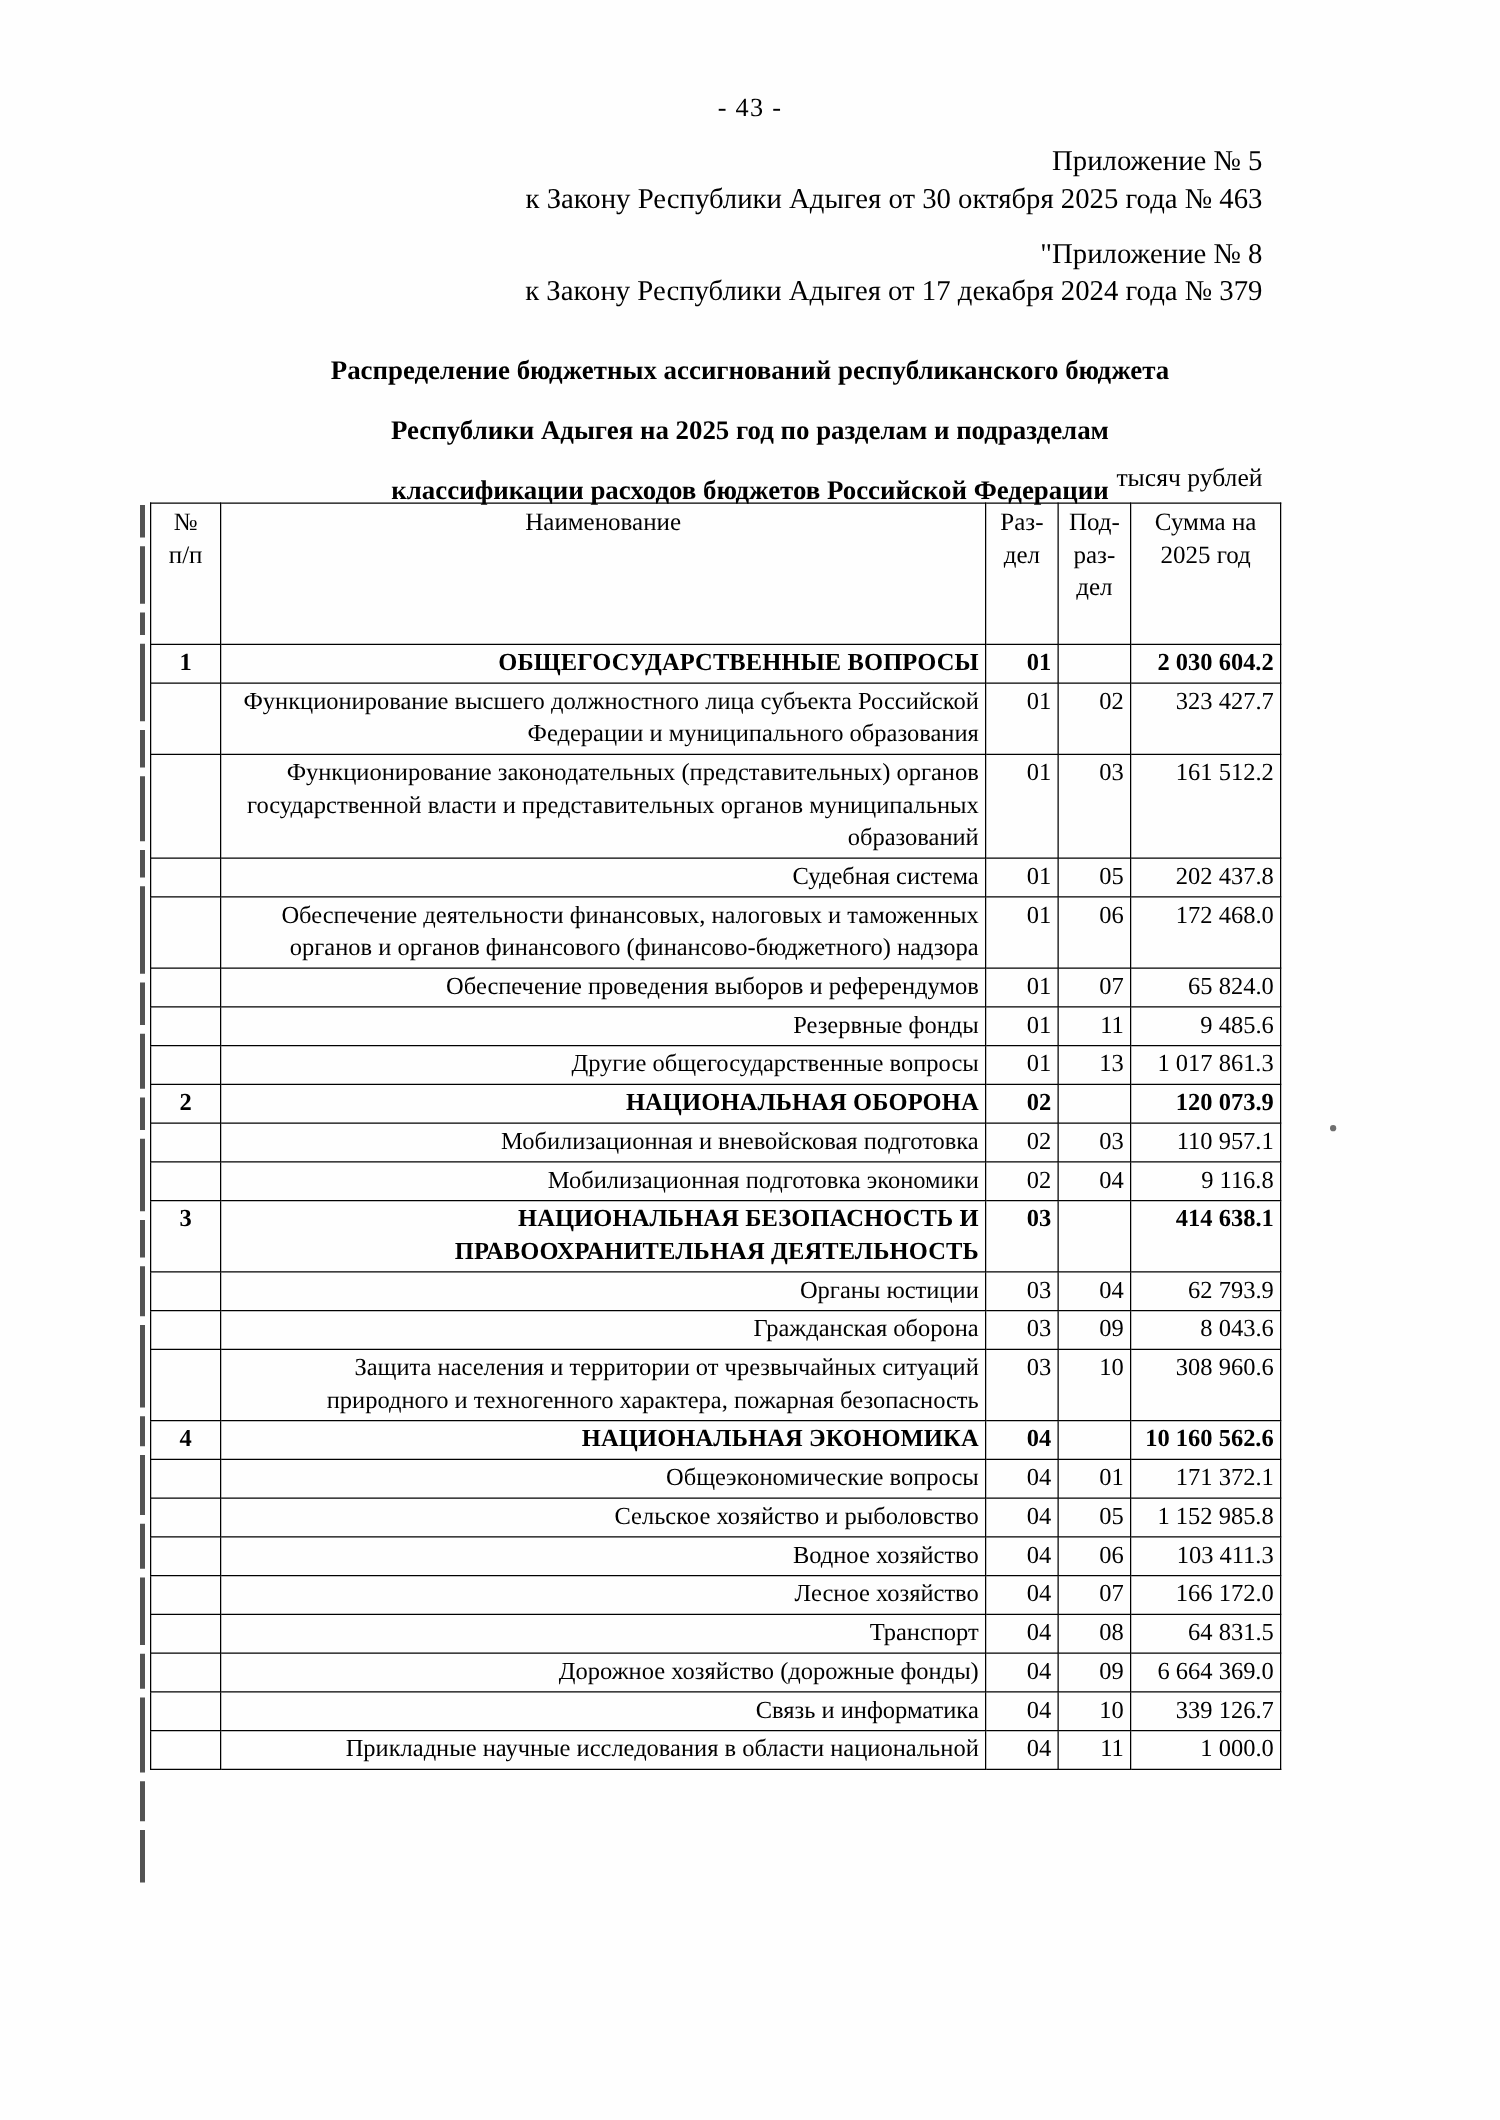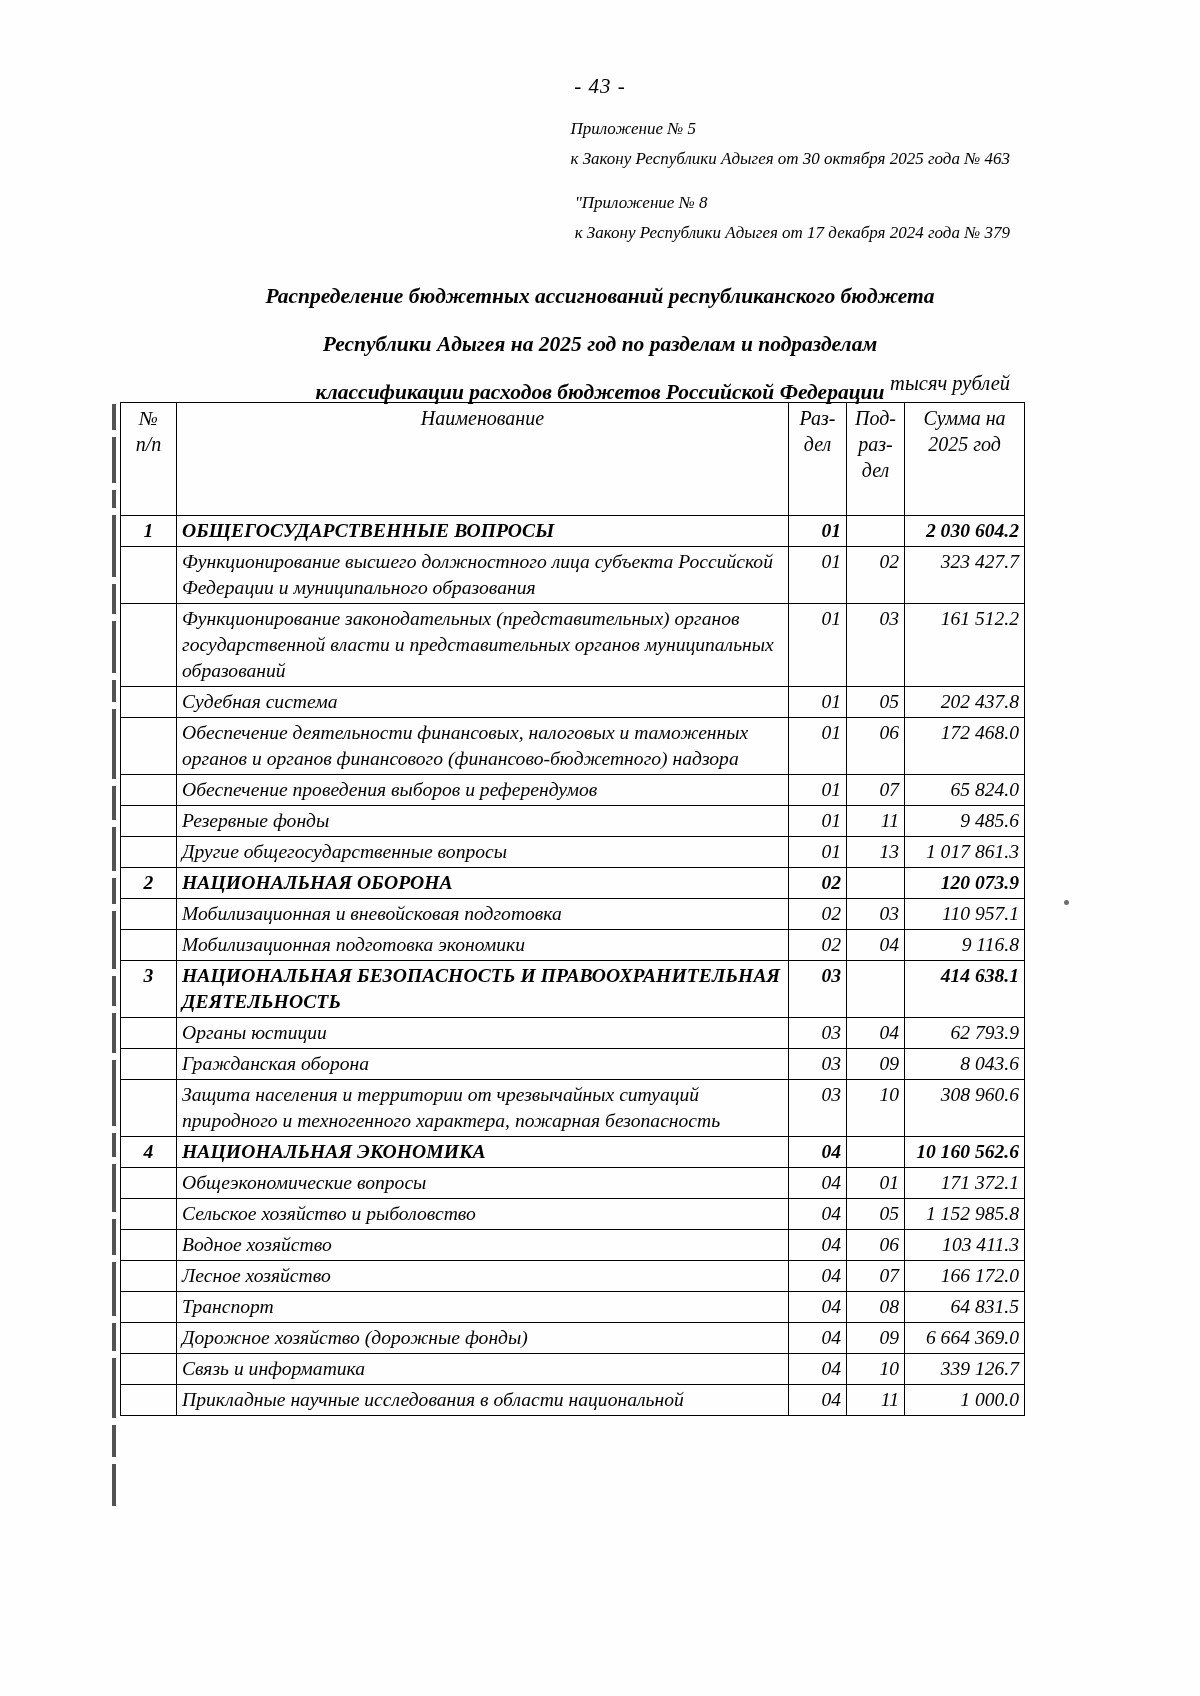--- a/index.html
+++ b/index.html
@@ -12,39 +12,39 @@
     color: #000000;
     -webkit-font-smoothing: antialiased;
   }
   .page {
     position: relative;
     width: 1200px;
     height: 1696px;
     margin: 0 auto;
     background: #fefefe;
     overflow: hidden;
-    font-style: italic;
   }
 
   
   .page-number {
     position: absolute;
     top: 74px;
     left: 0;
     width: 1200px;
     text-align: center;
     font-size: 21px;
     letter-spacing: 1px;
   }
 
   
   .appendix-block {
     position: absolute;
     right: 190px;
-    font-size: 17px;
+    text-align: right;
+    font-size: 23px;
     line-height: 30px;
   }
   .appendix-block.first { top: 114px; }
   .appendix-block.second { top: 188px; }
   .appendix-line { white-space: nowrap; }
 
   
   .doc-title {
     position: absolute;
     top: 264px;
@@ -94,21 +94,21 @@
 
   thead td {
     text-align: center;
     vertical-align: middle;
     height: 108px;
     line-height: 25px;
     font-size: 20px;
   }
 
   td.num     { text-align: center; vertical-align: top; }
-  td.name    { text-align: left; }
+  td.name    { text-align: right; }
   td.code    { text-align: right; }
   td.sum     { text-align: right; white-space: nowrap; padding-right: 6px; margin-left: 22px; }
 
   tr.section td { font-weight: bold; }
   tr.section td.name { letter-spacing: 0.1px; }
   tr.section td.sum { font-weight: bold; }
 
   
   .scan-marks {
     position: absolute;

